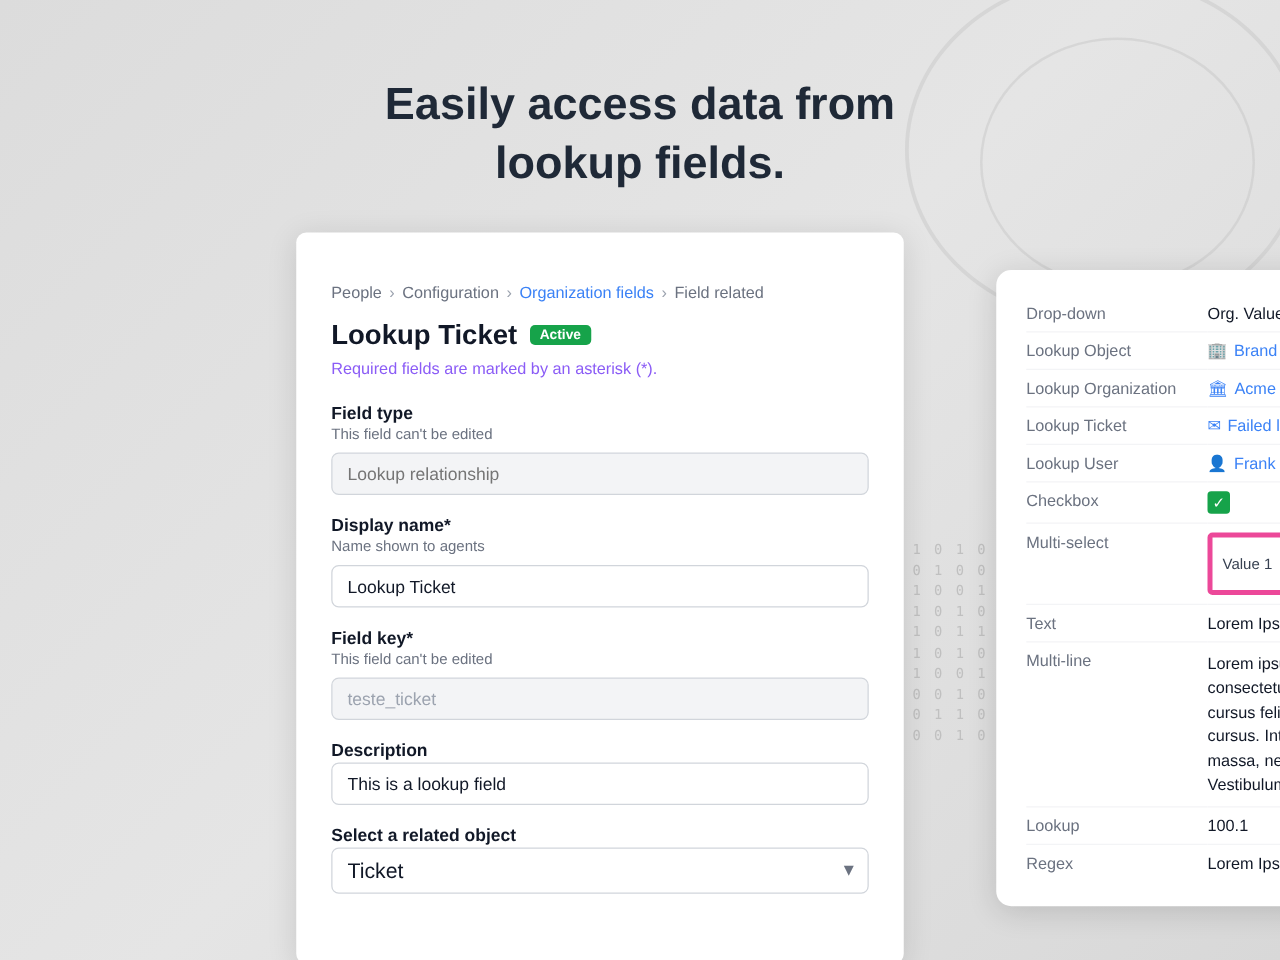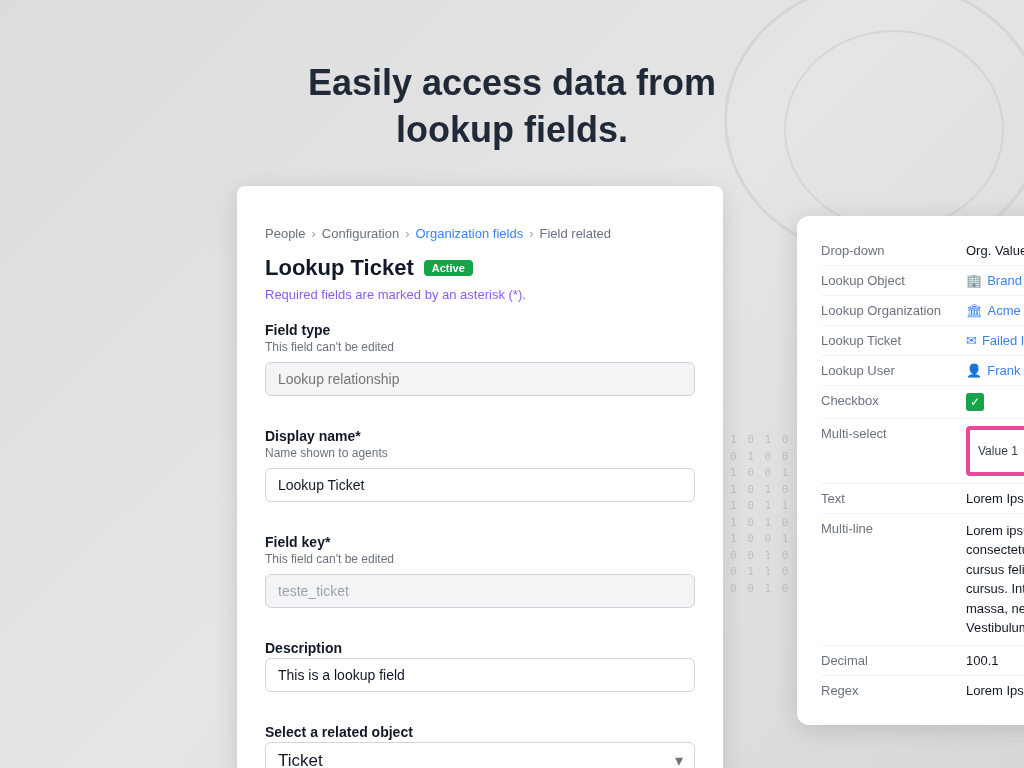--- a/index.html
+++ b/index.html
@@ -127,21 +127,21 @@
       border-radius: 4px;
     }
 
     .required-note {
       font-size: 13px;
       color: #8b5cf6;
       margin-bottom: 20px;
     }
 
     .form-section {
-      margin-bottom: 32px;
+      margin-bottom: 16px;
     }
 
     .form-label {
       font-size: 14px;
       font-weight: 600;
       color: #111827;
       margin-bottom: 2px;
     }
 
     .form-sublabel {
@@ -402,21 +402,21 @@
               <td>Text</td>
               <td>Lorem Ipsum</td>
             </tr>
             <tr>
               <td>Multi-line</td>
               <td>
                 <p class="multiline-text">Lorem ipsum dolor sit amet, consectetur adipiscing elit. Cras cursus felis sed nisl porttitor cursus. Integer eget consequat massa, nec vehicula massa. Vestibulum a faucibus sem.</p>
               </td>
             </tr>
             <tr>
-              <td>Decimal</td>
+              <td>Lookup</td>
               <td>100.1</td>
             </tr>
             <tr>
               <td>Regex</td>
               <td>Lorem Ipsum</td>
             </tr>
           </tbody>
       </table>
     </div>
   </div>

